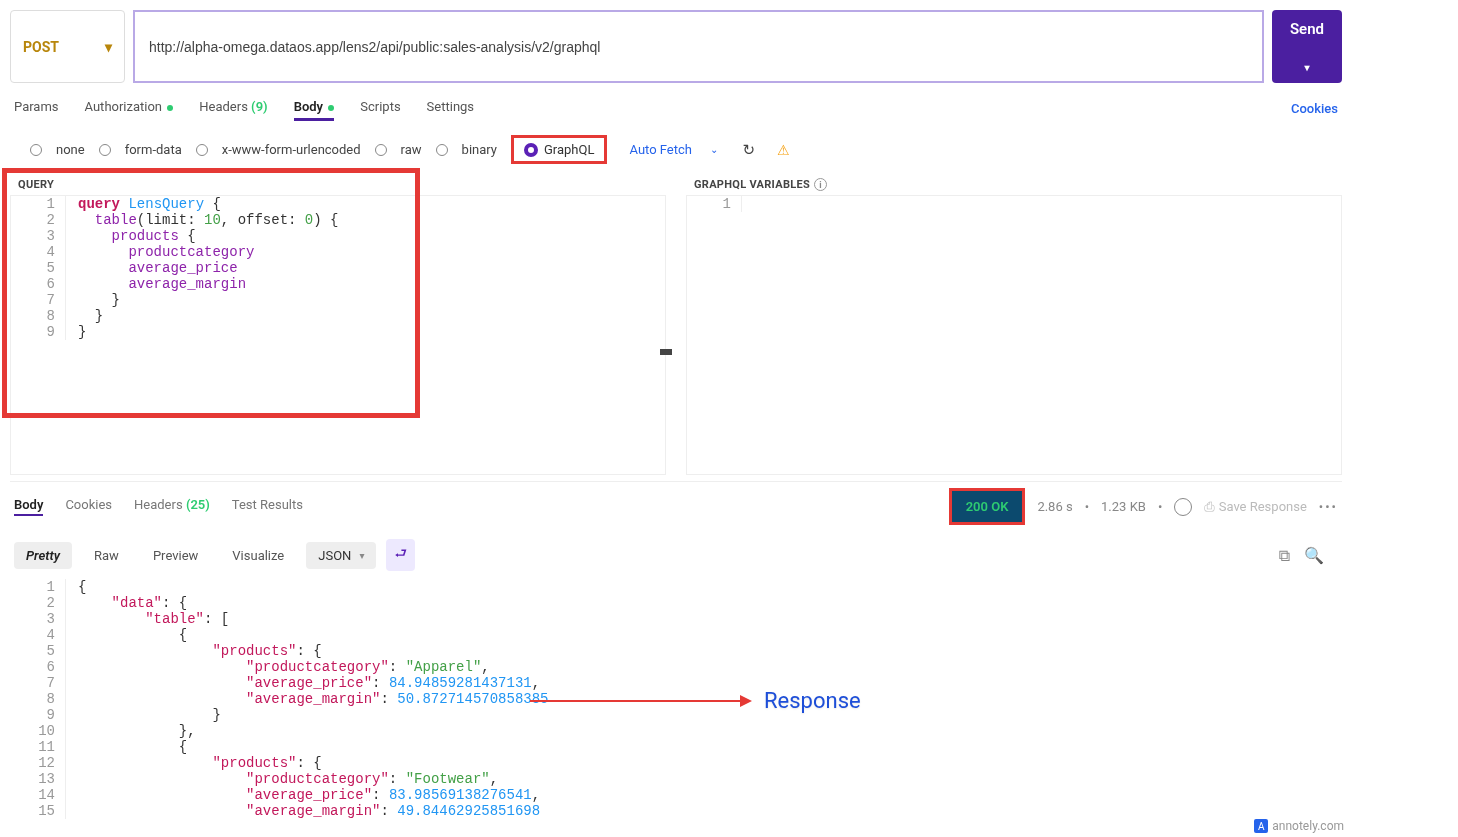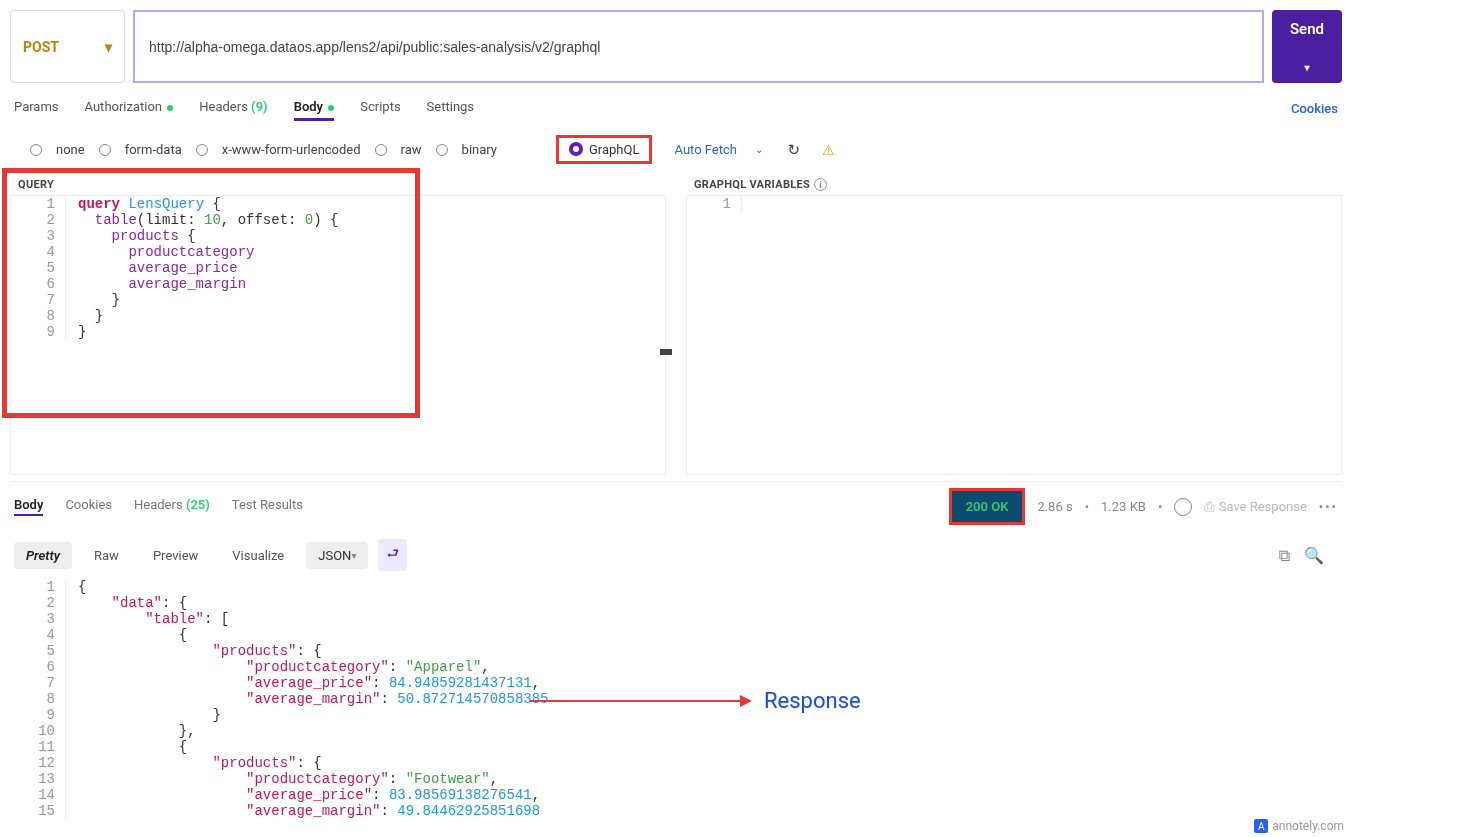--- a/index.html
+++ b/index.html
@@ -22,21 +22,21 @@
 .tab.active { color: #222; font-weight: 600; border-bottom: 3px solid #4b1fa0; }
 .dot-green { display: inline-block; width: 6px; height: 6px; border-radius: 50%; background: #2ecc71; margin-left: 2px; vertical-align: middle; }
 .count { color: #2ecc71; font-weight: 600; }
 .cookies-link { color: #2563eb; font-size: 13px; font-weight: 500; }
 
 
 .bodytype-row { display: flex; align-items: center; gap: 14px; padding: 0 20px; margin-bottom: 10px; }
 .radio-opt { display: flex; align-items: center; gap: 14px; font-size: 13px; color: #444; }
 .radio-circle { width: 12px; height: 12px; border: 1px solid #888; border-radius: 50%; display: inline-block; }
 .radio-circle.checked { border: 4px solid #5b21b6; width: 14px; height: 14px; }
-.graphql-box { border: 3px solid #e53935; padding: 4px 10px; display: flex; align-items: flex-start; gap: 6px; margin-left: 45px; }
+.graphql-box { border: 3px solid #e53935; padding: 4px 10px; display: flex; align-items: flex-end; gap: 6px; }
 .autofetch { color: #2563eb; font-weight: 400; font-size: 13px; margin-left: 8px; }
 .autofetch-chev { color: #2563eb; font-size: 10px; margin-left: 4px; }
 .refresh-ic { font-size: 15px; color: #444; margin-left: 10px; }
 .warn-ic { color: #f59e0b; font-size: 14px; margin-left: 8px; }
 
 
 .editors { display: flex; gap: 20px; margin-bottom: 6px; position: relative; }
 .pane { flex: 1; position: relative; }
 .pane-header { font-size: 11px; font-weight: 700; color: #444; padding: 4px 8px; letter-spacing: 0.3px; }
 .pane-body { border: 1px solid #eee; height: 280px; font-family: "Courier New", monospace; font-size: 14px; background: #fff; }
@@ -59,21 +59,21 @@
 .resp-meta { display: flex; align-items: center; gap: 12px; color: #888; font-size: 13px; }
 .status-ok { color: #2ecc71; font-weight: 600; border: 3px solid #e53935; padding: 8px 14px; background: #0c4a6e; }
 .globe-ic { width: 18px; height: 18px; border: 1.5px solid #888; border-radius: 50%; position: relative; }
 .save-resp { color: #bbb; font-size: 13px; display: flex; align-items: center; gap: 4px; }
 .dots-ic { color: #888; letter-spacing: 2px; }
 
 
 .view-row { display: flex; align-items: center; gap: 10px; padding: 8px 4px; }
 .view-btn { padding: 6px 12px; border-radius: 4px; font-size: 13px; color: #555; }
 .view-btn.active { background: #eee; font-weight: 600; color: #222; font-style: italic; }
-.json-select { display: flex; align-items: center; gap: 0; padding: 6px 12px; background: #eee; border-radius: 4px; font-size: 13px; }
+.json-select { display: flex; align-items: center; gap: 8px; padding: 6px 12px; background: #eee; border-radius: 4px; font-size: 13px; }
 .wrap-ic { background: #ede9fe; color: #5b21b6; padding: 4px 8px; border-radius: 4px; font-size: 14px; }
 .view-right { margin-left: auto; display: flex; gap: 14px; color: #888; font-size: 16px; padding-right: 14px; }
 
 
 .resp-body { font-family: "Courier New", monospace; font-size: 14px; position: relative; }
 .resp-line { display: flex; }
 .resp-gutter { width: 55px; text-align: right; padding-right: 10px; color: #999; }
 .resp-code { padding-left: 12px; white-space: pre; border-left: 1px solid #eee; }
 .jkey { color: #c2185b; }
 .jstr { color: #43a047; }

